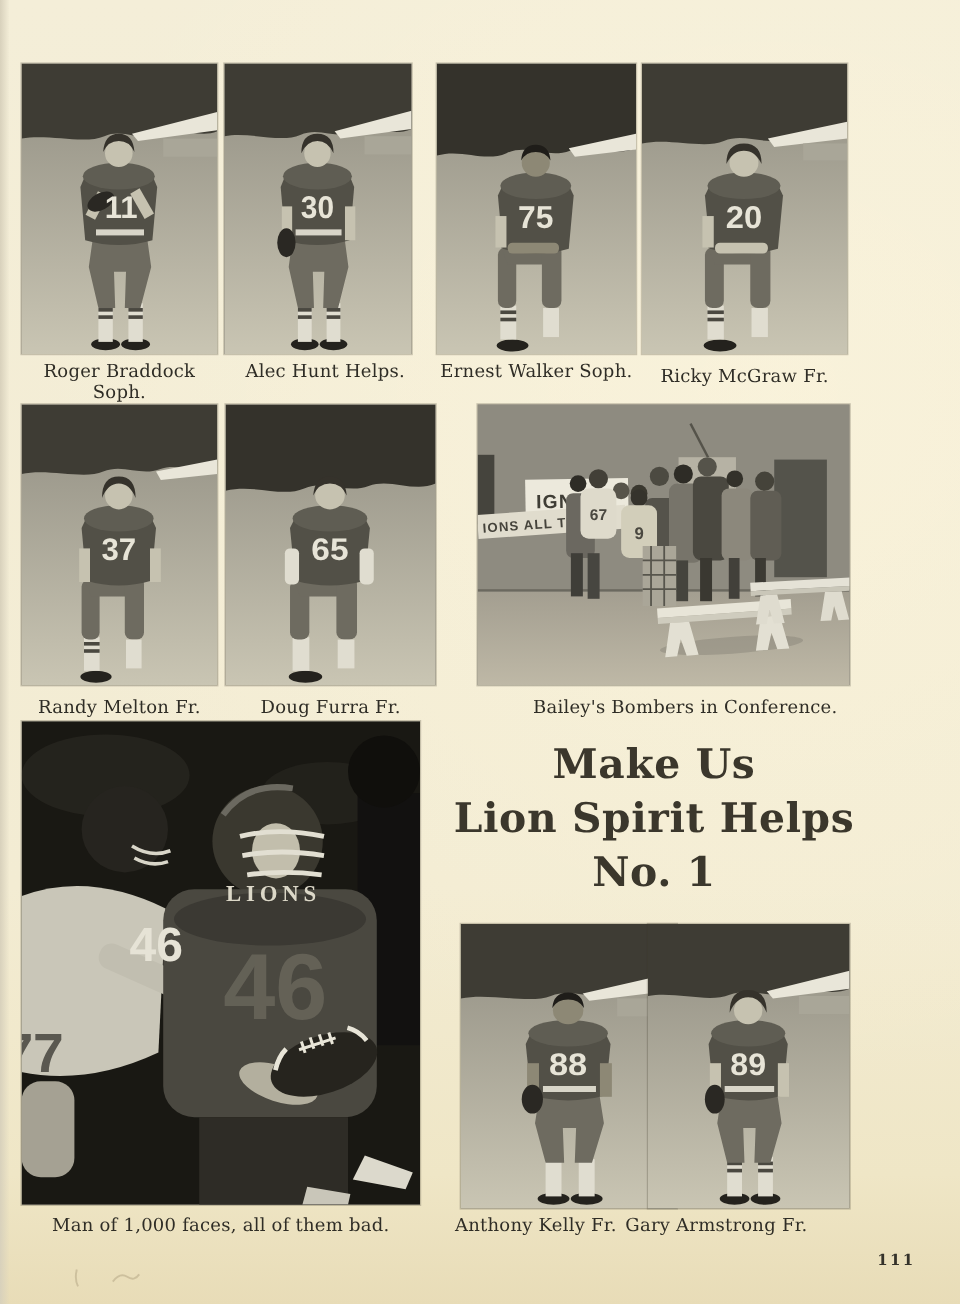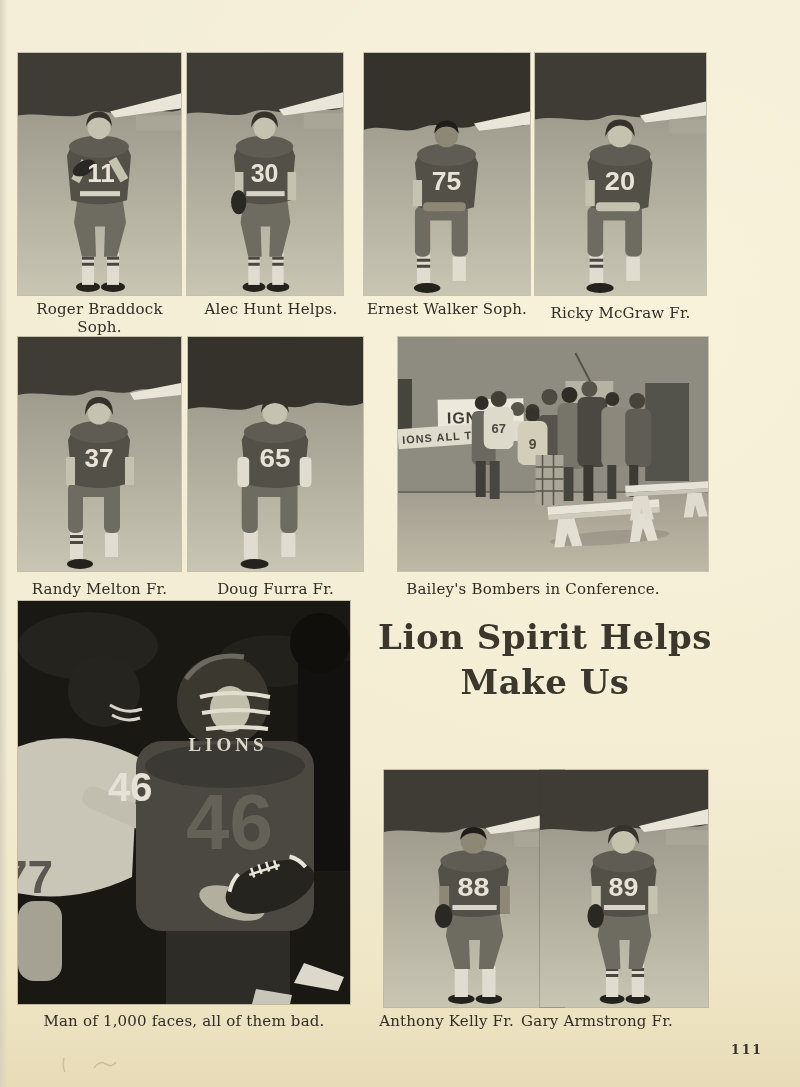--- a/index.html
+++ b/index.html
@@ -296,21 +296,21 @@
         <rect x="228" y="148" width="84" height="7" fill="#e5e2d6"></rect>
         <rect x="228" y="155" width="84" height="4" fill="#c9c6b8"></rect>
         <path d="M236 159l14 0 5 24-9 0-3-12-3 12-9 0z" fill="#dfdccf"></path>
         <path d="M290 159l14 0 5 24-9 0-3-12-3 12-9 0z" fill="#dfdccf"></path>
       </g>
     </svg>
   </div>
 
   <div class="cap" style="left:18px;top:580px;width:163px">Randy Melton Fr.</div>
   <div class="cap" style="left:188px;top:580px;width:175px">Doug Furra Fr.</div>
-  <div class="cap" style="left:378px;top:580px;width:310px">Bailey's Bombers in Conference.</div>
+  <div class="cap" style="left:416px;top:580px;width:310px">Bailey's Bombers in Conference.</div>
 
   
   
   <div class="photo" style="left:18px;top:601px;width:332px;height:403px">
     <svg viewBox="0 0 332 403" preserveAspectRatio="none">
       <rect width="332" height="403" fill="#191813"></rect>
       <ellipse cx="70" cy="45" rx="70" ry="34" fill="#33312a" opacity=".45"></ellipse>
       <ellipse cx="255" cy="60" rx="55" ry="26" fill="#2c2a24" opacity=".5"></ellipse>
       <rect x="280" y="60" width="54" height="210" fill="#121110"></rect>
       <circle cx="302" cy="42" r="30" fill="#100f0c"></circle>
@@ -340,22 +340,23 @@
         </g>
         <rect x="148" y="330" width="124" height="73" fill="#2e2c26"></rect>
       </g>
       <path d="M286 362l40 14-6 14-44-8z" fill="#dcd9cc"></path>
       <path d="M238 388l36 6-2 9h-38z" fill="#c9c6b9"></path>
     </svg>
   </div>
 
   
   <div class="headline">
+    <div>Make Us</div>
     <div>Lion Spirit Helps</div>
-    <div>Make Us</div>
+    <div>No. 1</div>
   </div>
 
   
   <div class="photo" style="left:384px;top:770px;width:180px;height:237px">
     <svg viewBox="0 0 163 237" preserveAspectRatio="none">
       <rect width="163" height="237" fill="url(#gGrass)"></rect>
       <path class="tr" d="M0 0h163v56c-15 7-32-4-48 2s-31-5-47 2-46-3-68 2z"></path>
       <path class="rf" d="M92 58l71-18v15l-66 9z"></path>
       <rect class="wl" x="118" y="62" width="45" height="15"></rect>
       <g>

